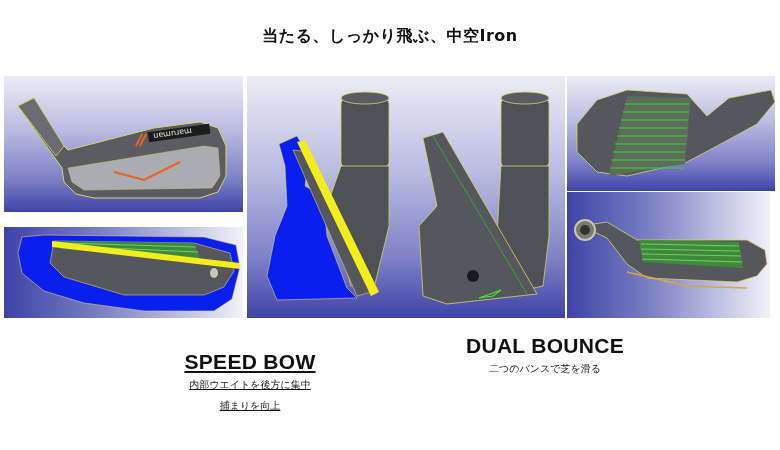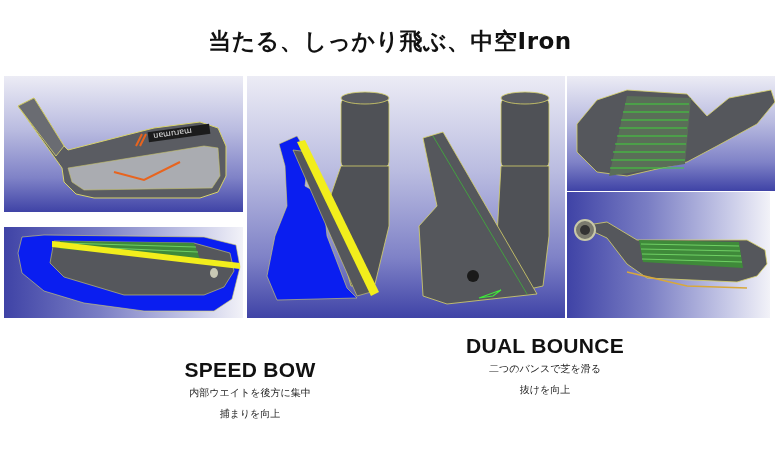--- a/index.html
+++ b/index.html
@@ -1,19 +1,19 @@
 <!DOCTYPE html>
 <html><head>
 <meta charset="utf-8">
 <style>
   * { box-sizing: border-box; margin: 0; padding: 0; }
   body { width: 780px; height: 450px; background: #ffffff; position: relative; overflow: hidden;
          font-family: "DejaVu Sans", sans-serif; }
   .title { position: absolute; left: 0; top: 26px; width: 780px; text-align: center;
-           font-size: 23px; font-weight: bold; color: #111; letter-spacing: 0.5px; }
+           font-size: 16px; font-weight: bold; color: #111; letter-spacing: 0.5px; }
   .panel { position: absolute; overflow: hidden; }
   .bg-vert { background: linear-gradient(to bottom, #ececf5 0%, #b9bbe0 40%, #7f82c7 75%, #3f43a6 100%); }
   .bg-horiz { background: linear-gradient(to right, #3f43a6 0%, #7a7ec4 40%, #c9cbe8 80%, #f2f2f8 100%); }
   .panel svg { position: absolute; left: 0; top: 0; width: 100%; height: 100%; }
   .caption { position: absolute; text-align: center; color: #111; }
   .caption .head { font-family: "Liberation Sans", sans-serif; font-weight: bold; font-size: 21px; letter-spacing: 0.3px; line-height: 24px; }
   .caption .line { font-size: 10px; line-height: 21px; color: #222; }
 </style>
 </head>
 <body>
@@ -92,23 +92,22 @@
     <g stroke="#6fd064" stroke-width="1">
       <line x1="74" y1="52" x2="172" y2="54"></line>
       <line x1="74" y1="57" x2="173" y2="59"></line>
       <line x1="75" y1="62" x2="174" y2="64"></line>
       <line x1="75" y1="67" x2="175" y2="70"></line>
     </g>
     <path d="M60 80 L120 94 L180 96" stroke="#d8a83a" stroke-width="1.5" fill="none"></path>
   </svg>
 </div>
 
-<div class="caption" style="left:100px; top:358px; width:300px;">
+<div class="caption" style="left:100px; top:350px; width:300px;text-decoration:underline;">
   <div class="head">SPEED BOW</div>
   <div class="line">内部ウエイトを後方に集中</div>
   <div class="line">捕まりを向上</div>
 </div>
 
 <div class="caption" style="left:395px; top:334px; width:300px;">
   <div class="head">DUAL BOUNCE</div>
   <div class="line">二つのバンスで芝を滑る</div>
-  <div class="line">抜けを向上</div>
 </div>
 
 </body></html>

